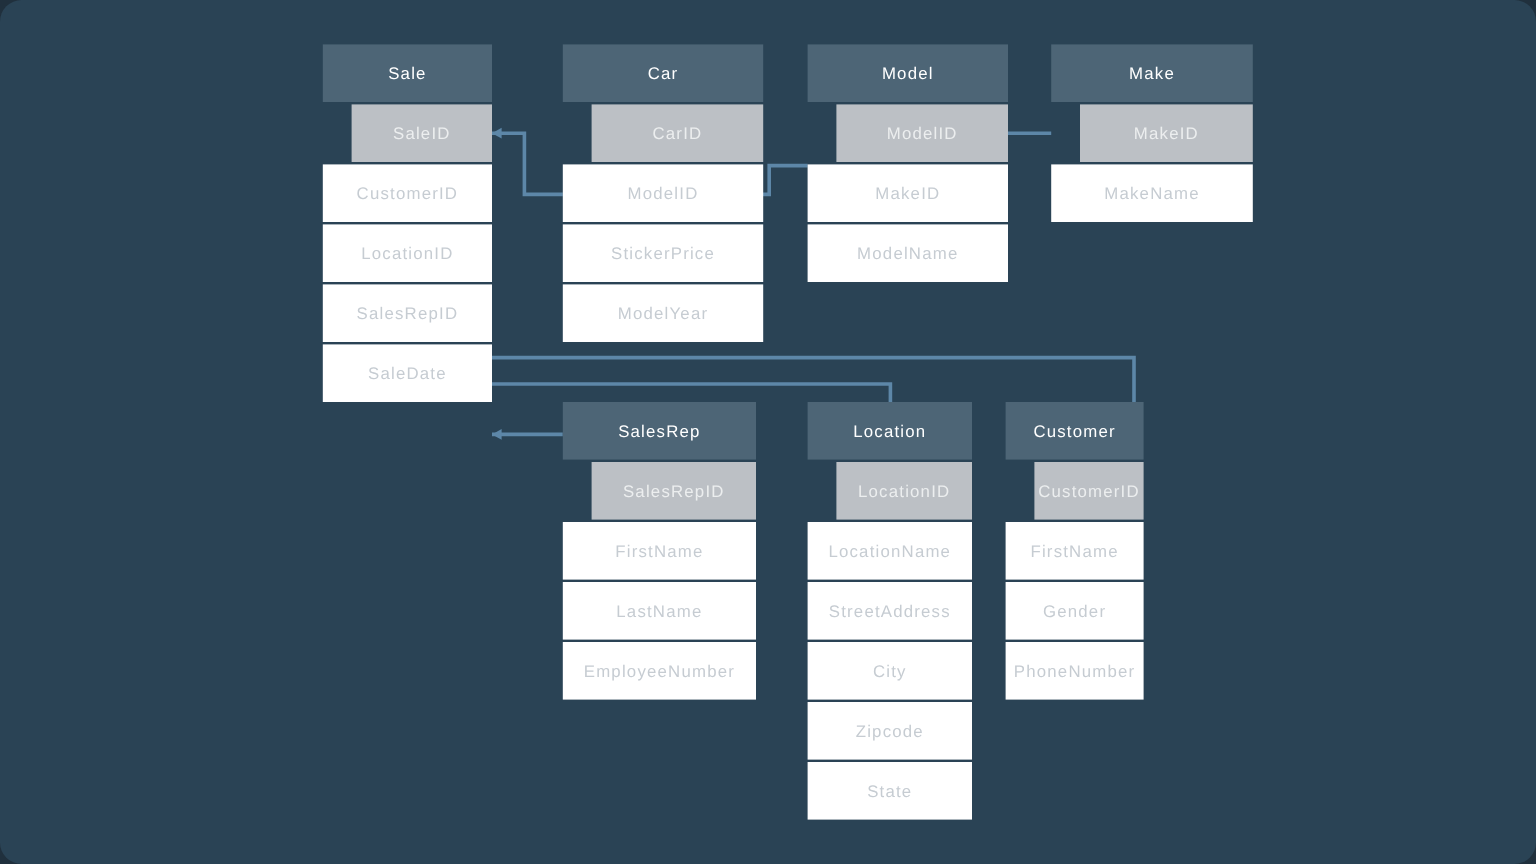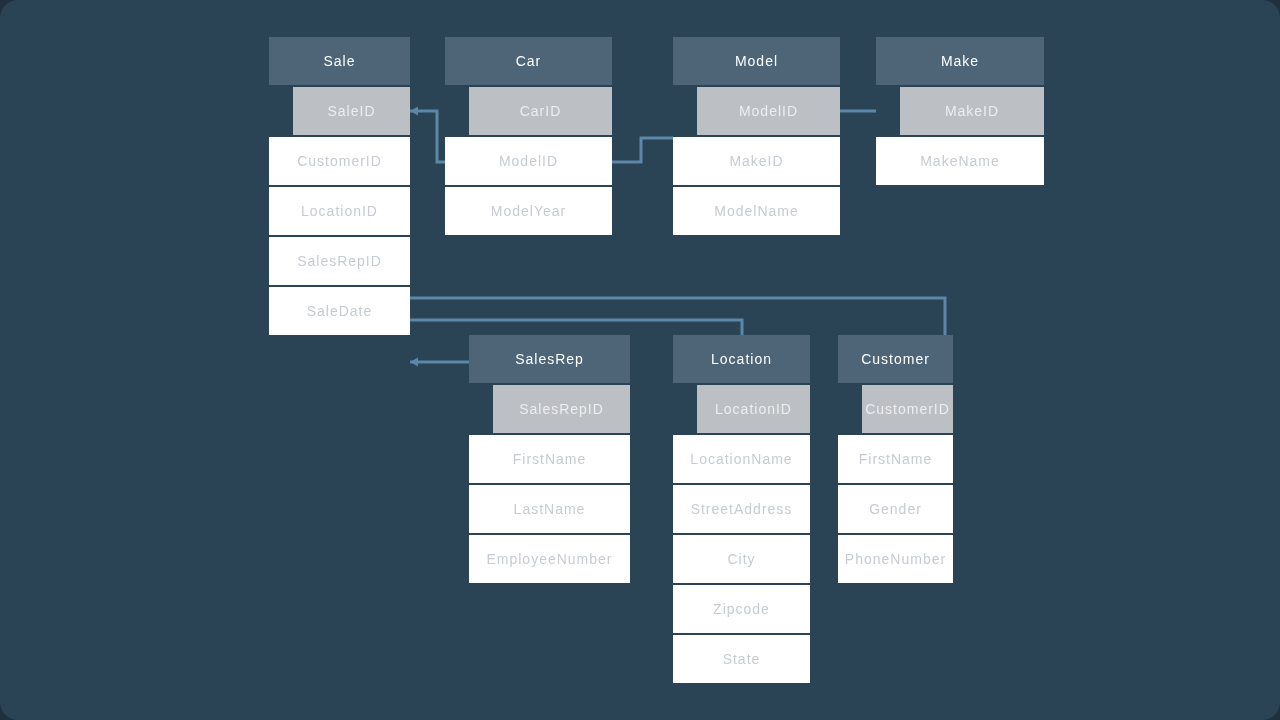--- a/index.html
+++ b/index.html
@@ -55,24 +55,25 @@
 
   <div class="table" style="left:269px;top:37px;width:141px">
     <div class="thead">Sale</div>
     <div class="trow pk">SaleID</div>
     <div class="trow">CustomerID</div>
     <div class="trow">LocationID</div>
     <div class="trow">SalesRepID</div>
     <div class="trow">SaleDate</div>
   </div>
 
-  <div class="table" style="left:445px;top:37px;width:167px">
+  <div class="table" style="left:469px;top:37px;width:167px">
     <div class="thead">Car</div>
     <div class="trow pk">CarID</div>
     <div class="trow">ModelID</div>
+    <div class="trow">StickerPrice</div>
     <div class="trow">ModelYear</div>
   </div>
 
   <div class="table" style="left:673px;top:37px;width:167px">
     <div class="thead">Model</div>
     <div class="trow pk">ModelID</div>
     <div class="trow">MakeID</div>
     <div class="trow">ModelName</div>
   </div>
 

